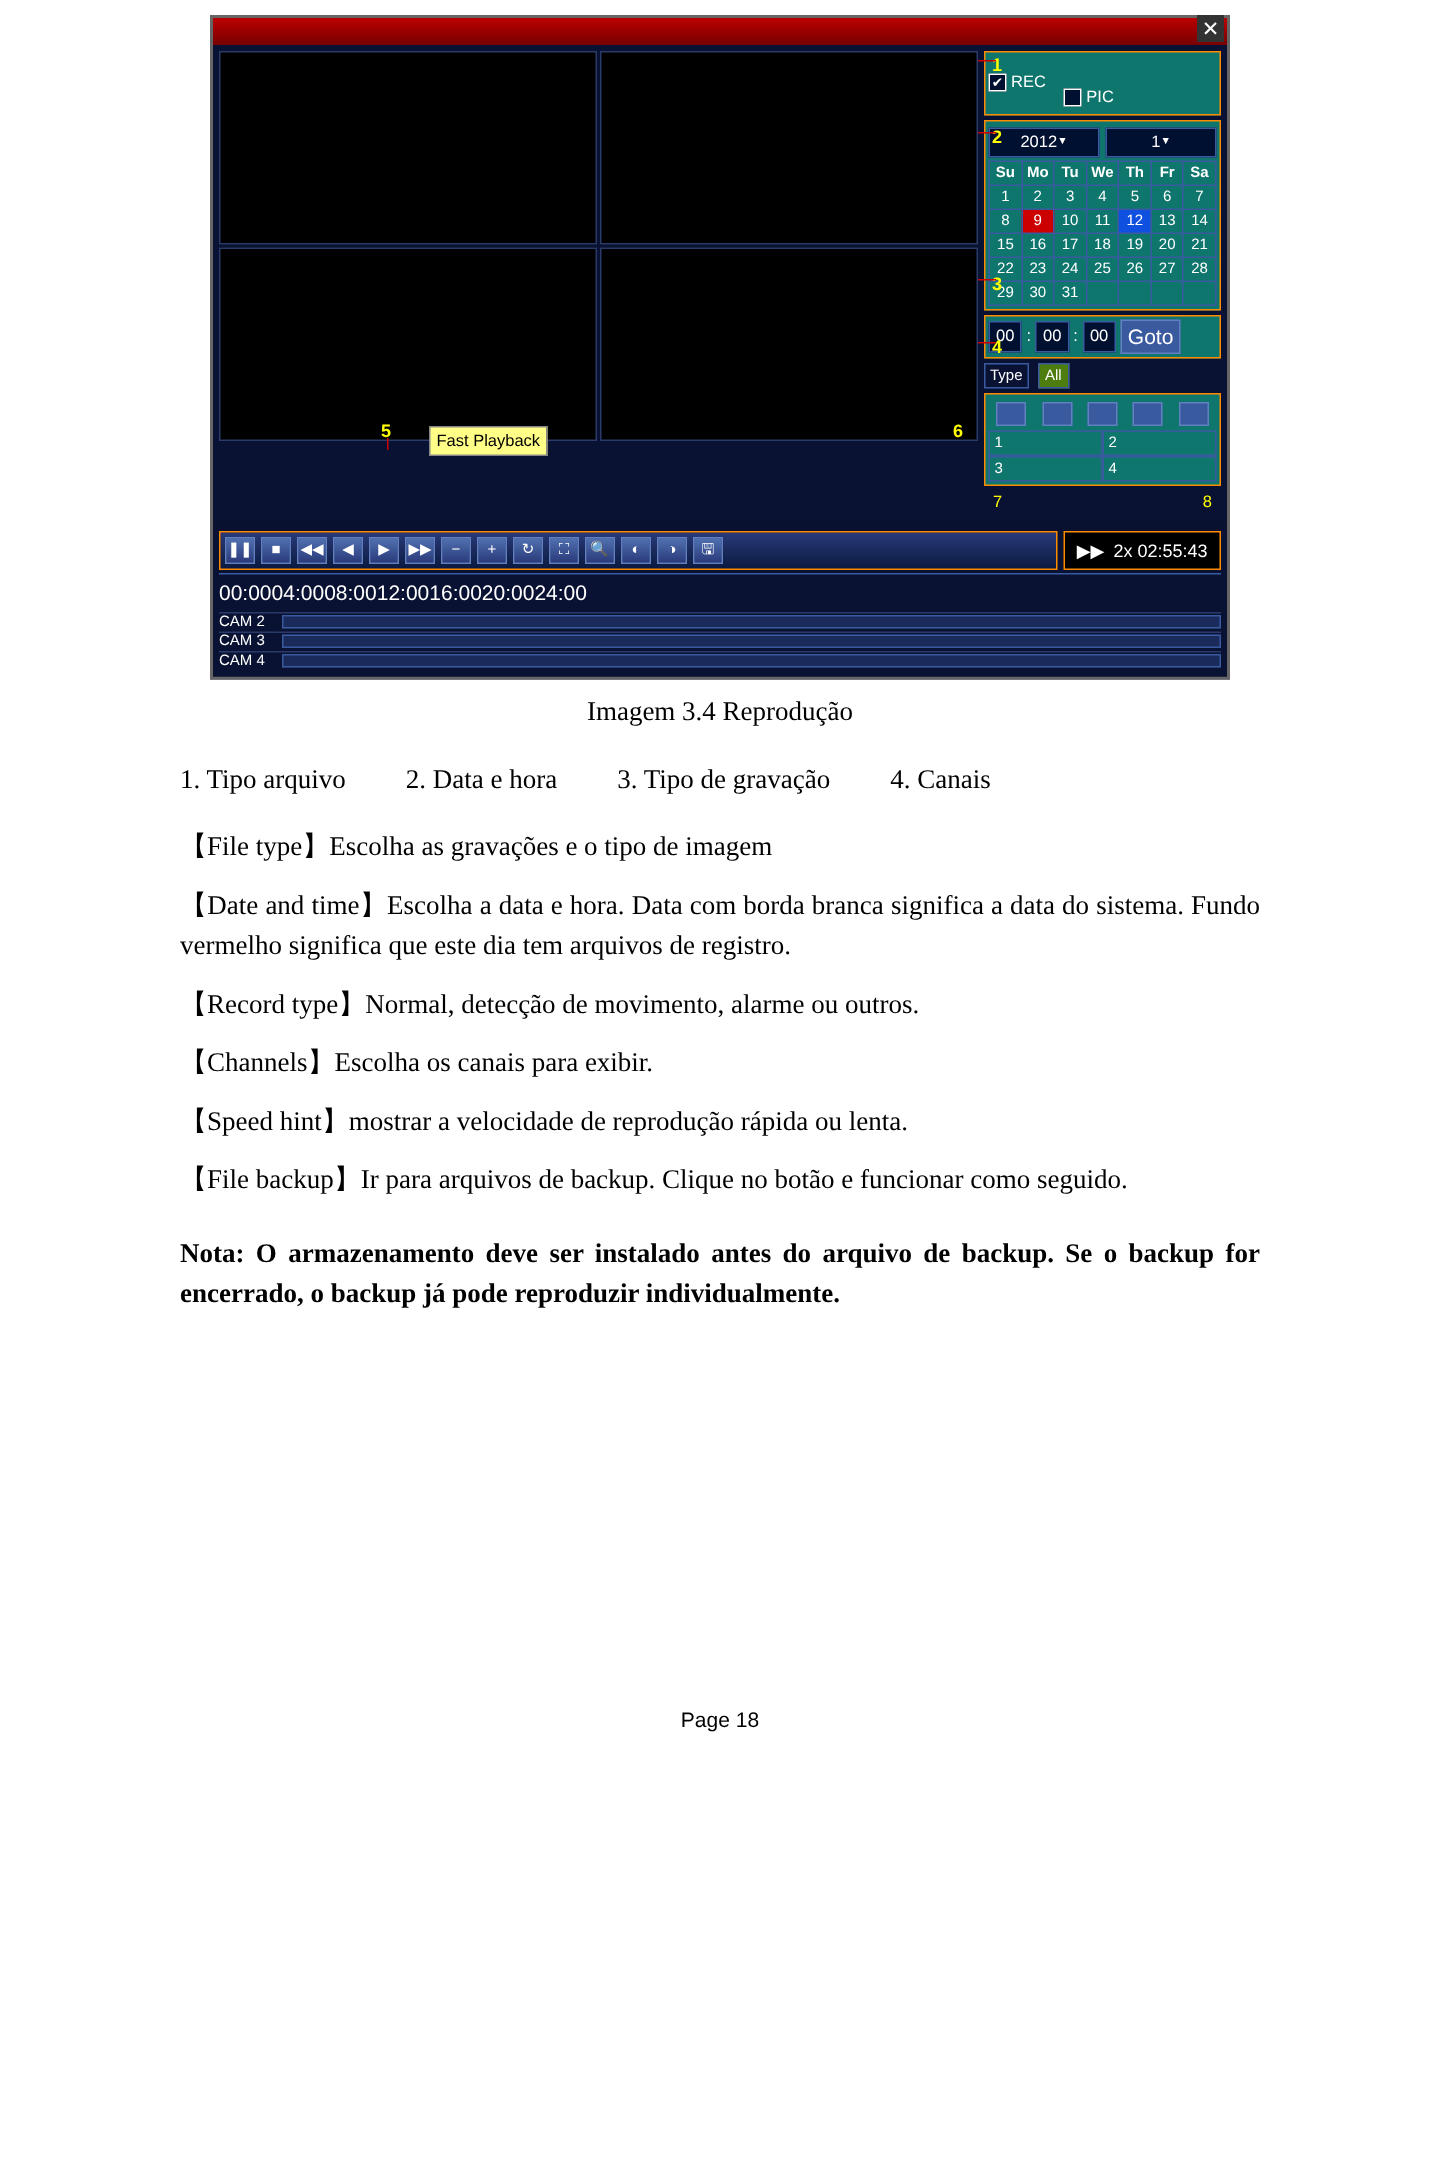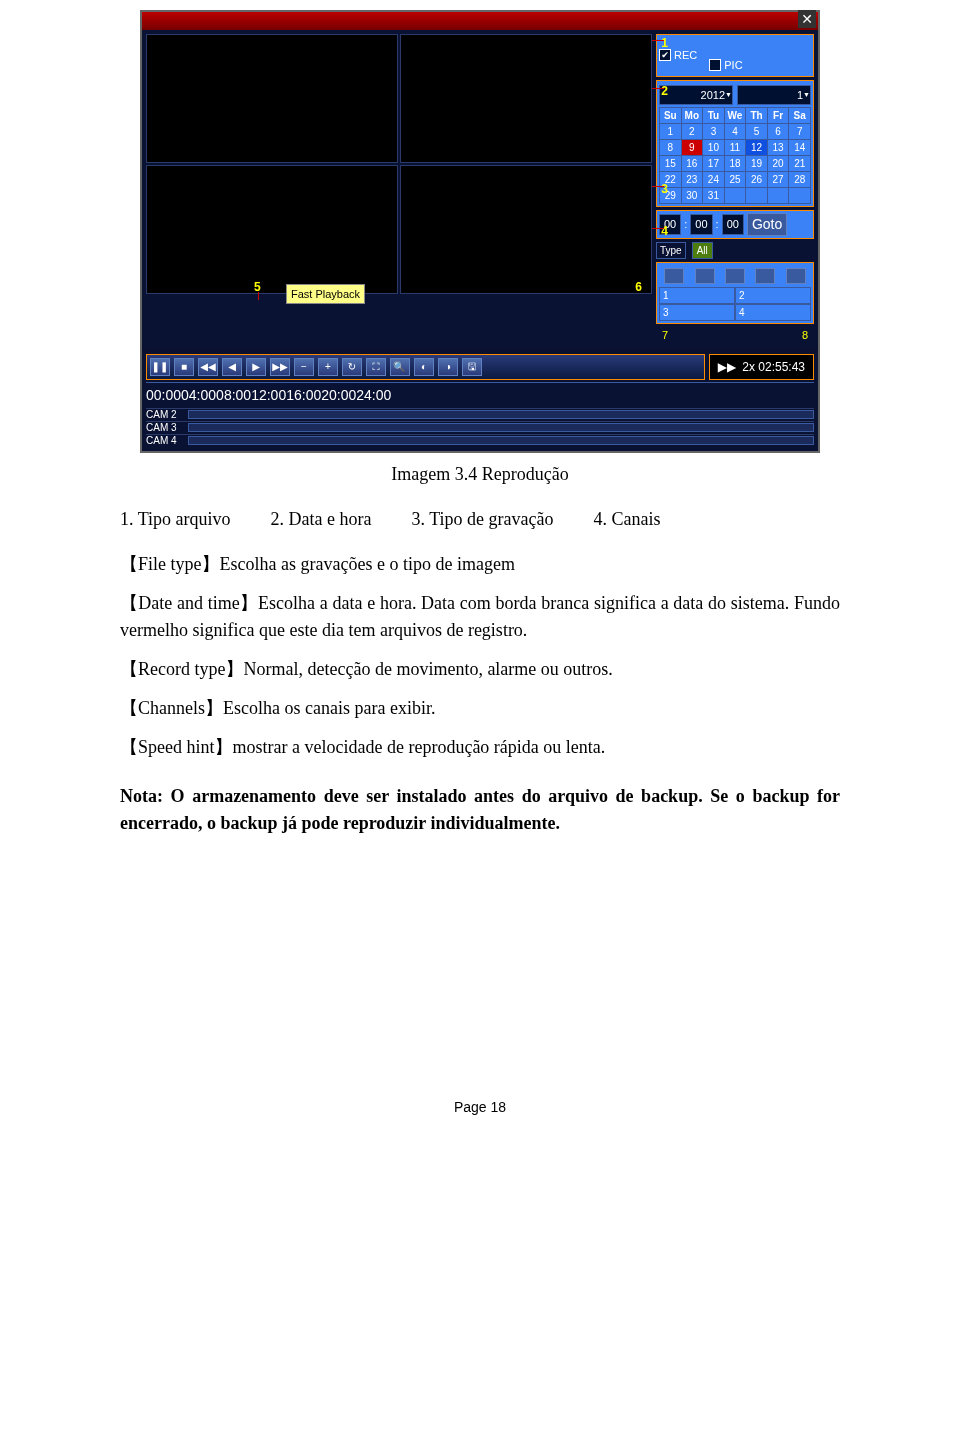--- a/index.html
+++ b/index.html
@@ -10,26 +10,26 @@
   .titlebar { height: 18px; background: linear-gradient(#b00, #700); position: relative; }
   .closebtn { position: absolute; right: 2px; top: -2px; width: 18px; height: 18px; background: #333; color: #fff; display: flex; align-items: center; justify-content: center; font-size: 14px; cursor: pointer; }
   .dvr-body { display: flex; padding: 4px; gap: 4px; background: #091233; }
   .left-col { flex: 1; display: flex; flex-direction: column; }
   .video-grid { display: grid; grid-template-columns: 1fr 1fr; grid-template-rows: 1fr 1fr; gap: 2px; height: 260px; position: relative; }
   .pane { background: #000; border: 1px solid #2a3a6a; }
   .marker { position: absolute; color: #ff0; font-size: 12px; font-weight: bold; }
   .redline { position: absolute; background: #c00; }
   .fastpb { position: absolute; left: 140px; bottom: -10px; background: #ffff88; border: 1px solid #888; color: #000; font-size: 11px; padding: 1px 4px; }
   .right-col { width: 158px; display: flex; flex-direction: column; gap: 3px; }
-  .panel { border: 1px solid #ff8c00; padding: 2px; background: #3b82f6; color: #fff; font-size: 11px; }
+  .panel { border: 1px solid #ff8c00; padding: 2px; background: #0f766e; color: #fff; font-size: 11px; }
   .recpic { display: flex; gap: 12px; align-items: center; color: #fff; }
   .cb { width: 12px; height: 12px; border: 1px solid #fff; display: inline-flex; align-items: center; justify-content: center; background: #001030; margin-right: 3px; }
   .cb.checked::after { content: "✔"; font-size: 9px; color: #fff; }
   .cal-head { display: flex; gap: 4px; margin: 2px 0; }
-  .cal-head .y, .cal-head .m { background: #001030; border: 1px solid #3a5aa0; padding: 1px 0; flex: 1; display: flex; justify-content: flex-end; align-items: center; }
+  .cal-head .y, .cal-head .m { background: #001030; border: 1px solid #3a5aa0; padding: 1px 0; flex: 1; display: flex; justify-content: center; align-items: center; }
   .cal-head .tri { font-size: 7px; }
   .cal { width: 100%; border-collapse: collapse; }
   .cal th, .cal td { border: 1px solid #3a5aa0; text-align: center; font-size: 10px; padding: 0 1px; color: #fff; width: 14.28%; }
   .cal td.red { background: #c00; }
   .cal td.blue { background: #1050e0; }
   .timebox { display: flex; align-items: center; gap: 3px; color: #fff; }
   .timebox .seg { background: #001030; border: 1px solid #3a5aa0; padding: 1px 4px; }
   .goto { background: #3a5aa0; border: 1px solid #6080c0; padding: 0 4px; font-size: 14px; cursor: pointer; }
   .typebox { display: flex; gap: 6px; color: #fff; }
   .typebox .lab { border: 1px solid #3a5aa0; padding: 0 3px; font-size: 10px; }
@@ -258,18 +258,19 @@
     <span>3. Tipo de gravação</span>
     <span>4. Canais</span>
   </div>
 
   <div class="defs">
     <p>【File type】Escolha as gravações e o tipo de imagem</p>
     <p>【Date and time】Escolha a data e hora. Data com borda branca significa a data do sistema. Fundo vermelho significa que este dia tem arquivos de registro.</p>
     <p>【Record type】Normal, detecção de movimento, alarme ou outros.</p>
     <p>【Channels】Escolha os canais para exibir.</p>
     <p>【Speed hint】mostrar a velocidade de reprodução rápida ou lenta.</p>
+    <p>【File backup】Ir para arquivos de backup. Clique no botão e funcionar como seguido.</p>
   </div>
 
   <p class="note">Nota: O armazenamento deve ser instalado antes do arquivo de backup. Se o backup for encerrado, o backup já pode reproduzir individualmente.</p>
 
   <p class="pagenum">Page 18</p>
 </div>
 
 </body></html>

